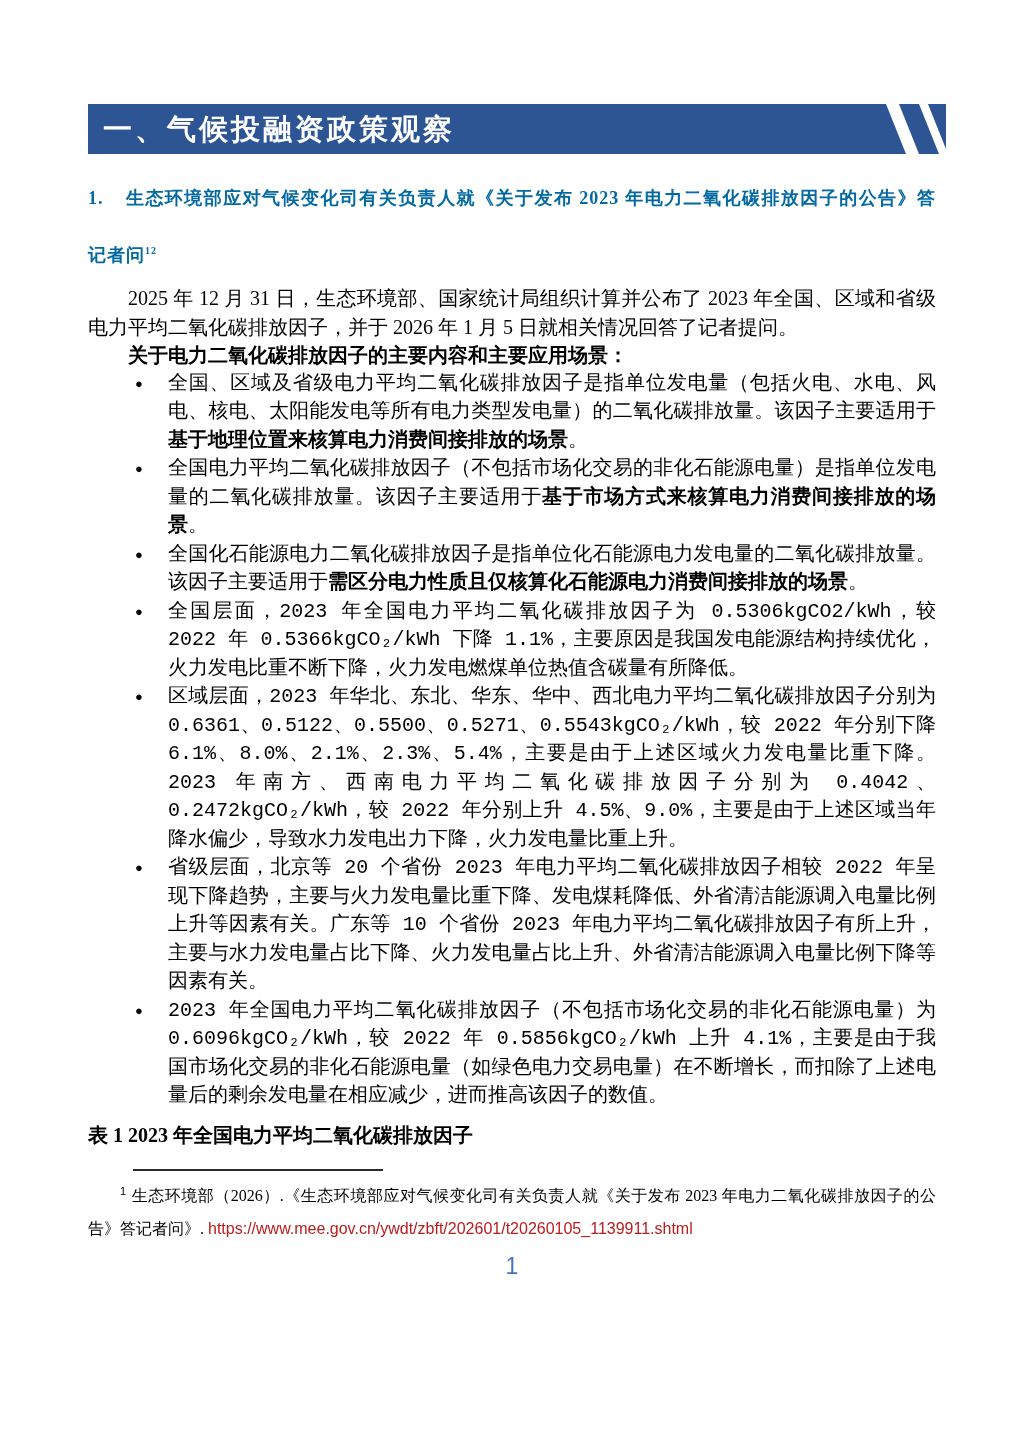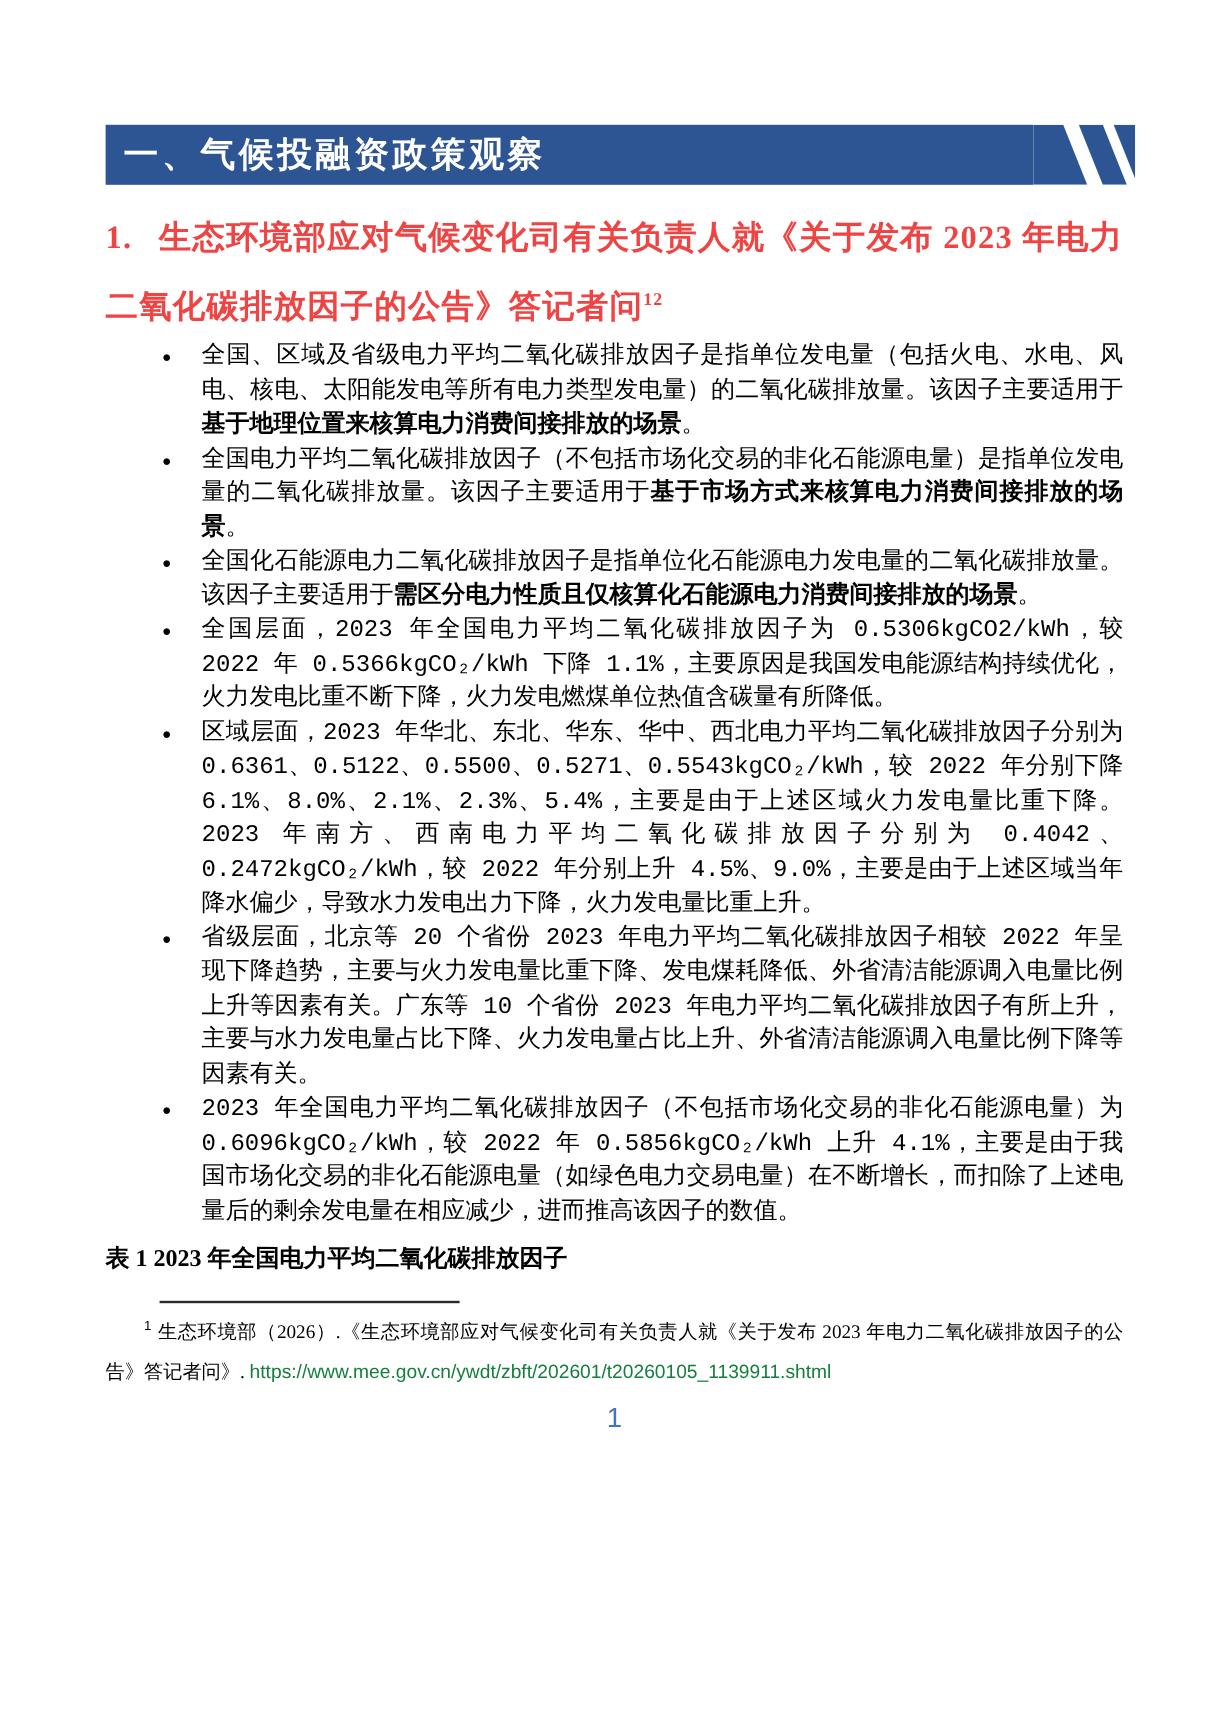--- a/index.html
+++ b/index.html
@@ -10,39 +10,39 @@
   
   .banner-wrap { position:absolute; left:88px; top:104px; width:858px; height:50px; }
   .banner-bar  { position:absolute; left:0; top:0; width:773px; height:50px; background:#2D5493; }
   .banner-svg  { position:absolute; left:773px; top:0; width:85px; height:50px; }
   .banner-title {
     position:absolute; left:15px; top:0; line-height:50px; white-space:nowrap;
     color:#ffffff; font-weight:bold; font-size:29px; letter-spacing:3px;
   }
   
   .heading {
-    margin:170px 88px 0 88px; font-size:27px; line-height:57px; font-weight:bold;
-    color:#ef4444; text-align:justify; letter-spacing:1px;
+    margin:170px 88px 0 88px; font-size:18px; line-height:57px; font-weight:bold;
+    color:#0369a1; text-align:justify; letter-spacing:1px;
   }
   .heading .h-num { margin-right:22px; }
   .heading sup { font-size:0.55em; line-height:0; }
   
   .body-content { margin:0 88px; font-size:20px; line-height:28.5px; text-align:justify; }
   .para { margin:0; text-indent:2em; }
   .bullet { display:flex; margin:0; }
   .marker { flex:0 0 33px; margin-left:47px; font-size:13px; line-height:28.5px; }
   .btext { flex:1; text-align:justify;font-family:Liberation Mono, monospace; }
   b { font-weight:bold; }
   .caption { margin:10px 0 0 0; text-indent:0; font-weight:bold; }
   
   .footnote-sep { width:250px; margin:20px 0 8px 133px; border:0; border-top:2px solid #2b2b2b; }
   .footnotes { margin:0 88px; font-size:16px; line-height:33px; text-align:justify; }
   .footnote { margin:0; text-indent:2em; }
   .footnote sup { font-size:11px; line-height:0; margin-right:5px; font-family:"Liberation Sans",sans-serif; }
-  .fn-url { font-family:"Liberation Sans","DejaVu Sans",sans-serif; color:#15803d; }
+  .fn-url { font-family:"Liberation Sans","DejaVu Sans",sans-serif; color:#b91c1c; }
   
   .page-number {
     margin-top:8px; text-align:center; color:#4472C4; font-size:23px;
     font-family:"Liberation Sans","DejaVu Sans",sans-serif;
   }
 </style>
 </head>
 <body>
 
 <div class="banner-wrap">
@@ -51,20 +51,22 @@
     <polygon points="0,0 25,0 45,50 0,50" fill="#2D5493"></polygon>
     <polygon points="38,0 58,0 78,50 58,50" fill="#2D5493"></polygon>
     <polygon points="67,0 85,0 85,45" fill="#2D5493"></polygon>
   </svg>
   <span class="banner-title">一、气候投融资政策观察</span>
 </div>
 
 <h1 class="heading"><span class="h-num">1.</span><span>生态环境部应对气候变化司有关负责人就《关于发布 2023 年电力二氧化碳排放因子的公告》答记者问</span><sup>12</sup></h1>
 
 <div class="body-content">
+    <p class="para"><span>2025 年 12 月 31 日，生态环境部、国家统计局组织计算并公布了 2023 年全国、区域和省级电力平均二氧化碳排放因子，并于 2026 年 1 月 5 日就相关情况回答了记者提问。</span></p>
+    <p class="para"><b>关于电力二氧化碳排放因子的主要内容和主要应用场景：</b></p>
     <div class="bullet">
       <span class="marker">●</span>
       <div class="btext"><span>全国、区域及省级电力平均二氧化碳排放因子是指单位发电量（包括火电、水电、风电、核电、太阳能发电等所有电力类型发电量）的二氧化碳排放量。该因子主要适用于</span><b>基于地理位置来核算电力消费间接排放的场景</b><span>。</span></div>
     </div>
     <div class="bullet">
       <span class="marker">●</span>
       <div class="btext"><span>全国电力平均二氧化碳排放因子（不包括市场化交易的非化石能源电量）是指单位发电量的二氧化碳排放量。该因子主要适用于</span><b>基于市场方式来核算电力消费间接排放的场景</b><span>。</span></div>
     </div>
     <div class="bullet">
       <span class="marker">●</span>

